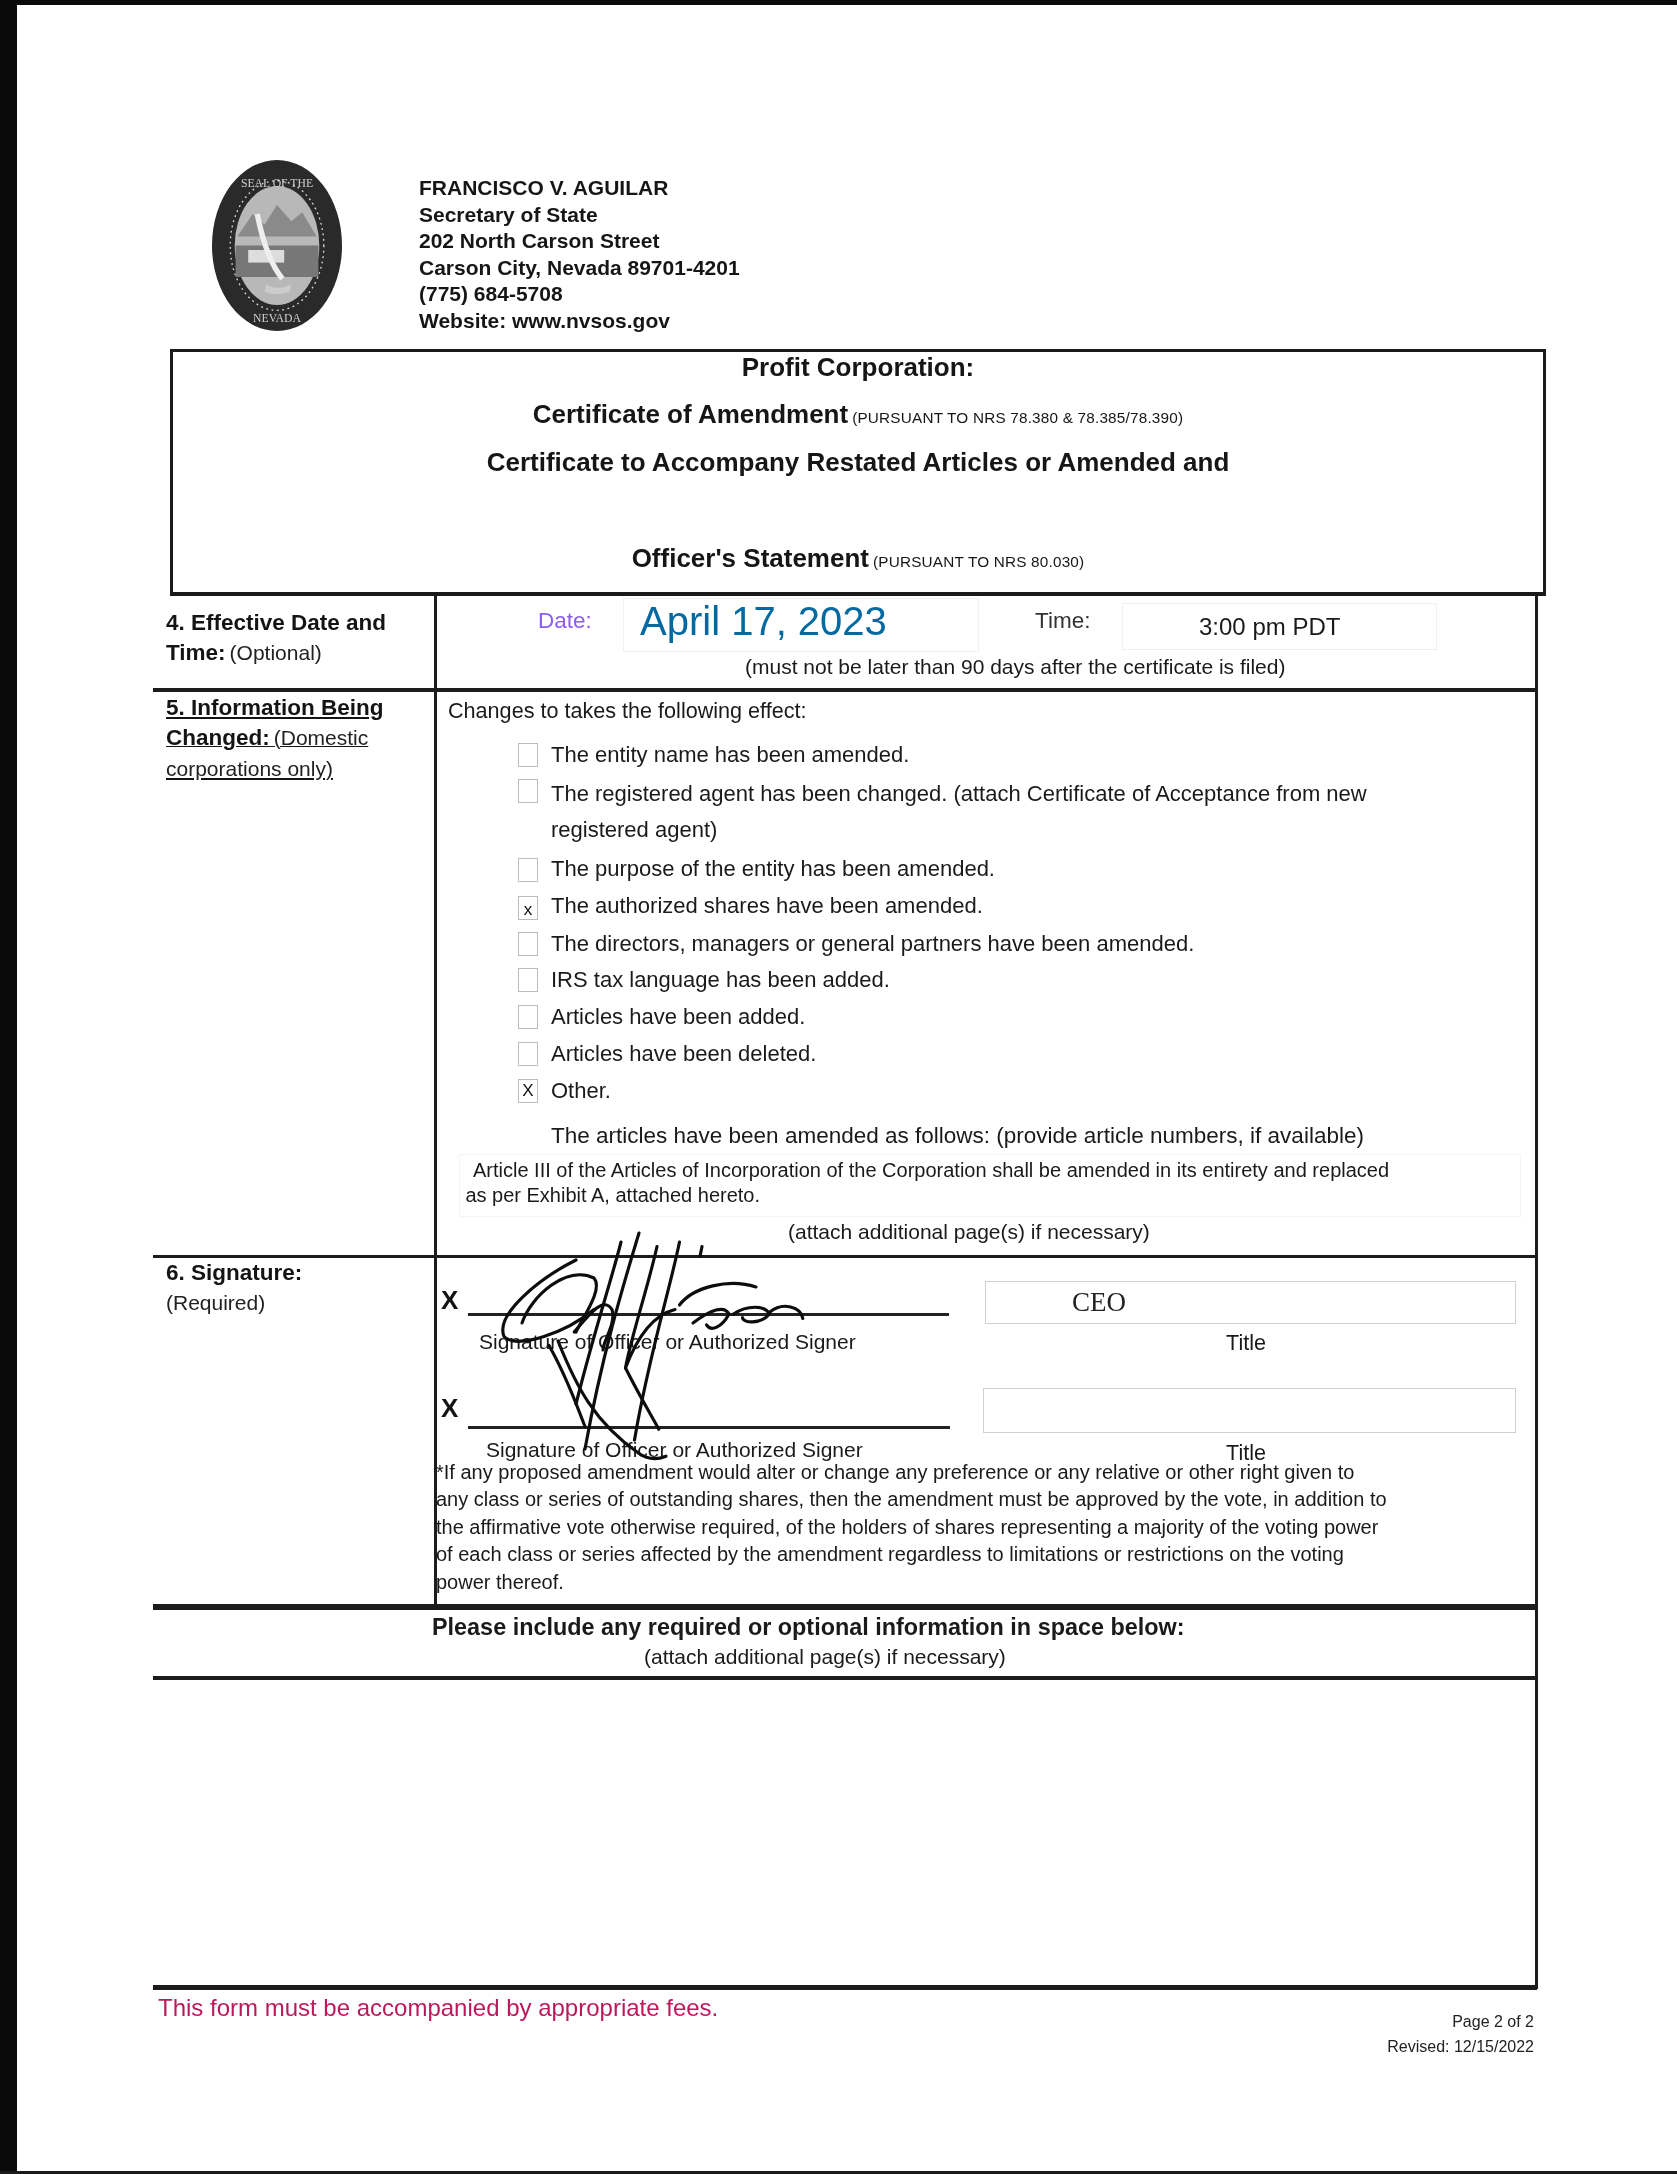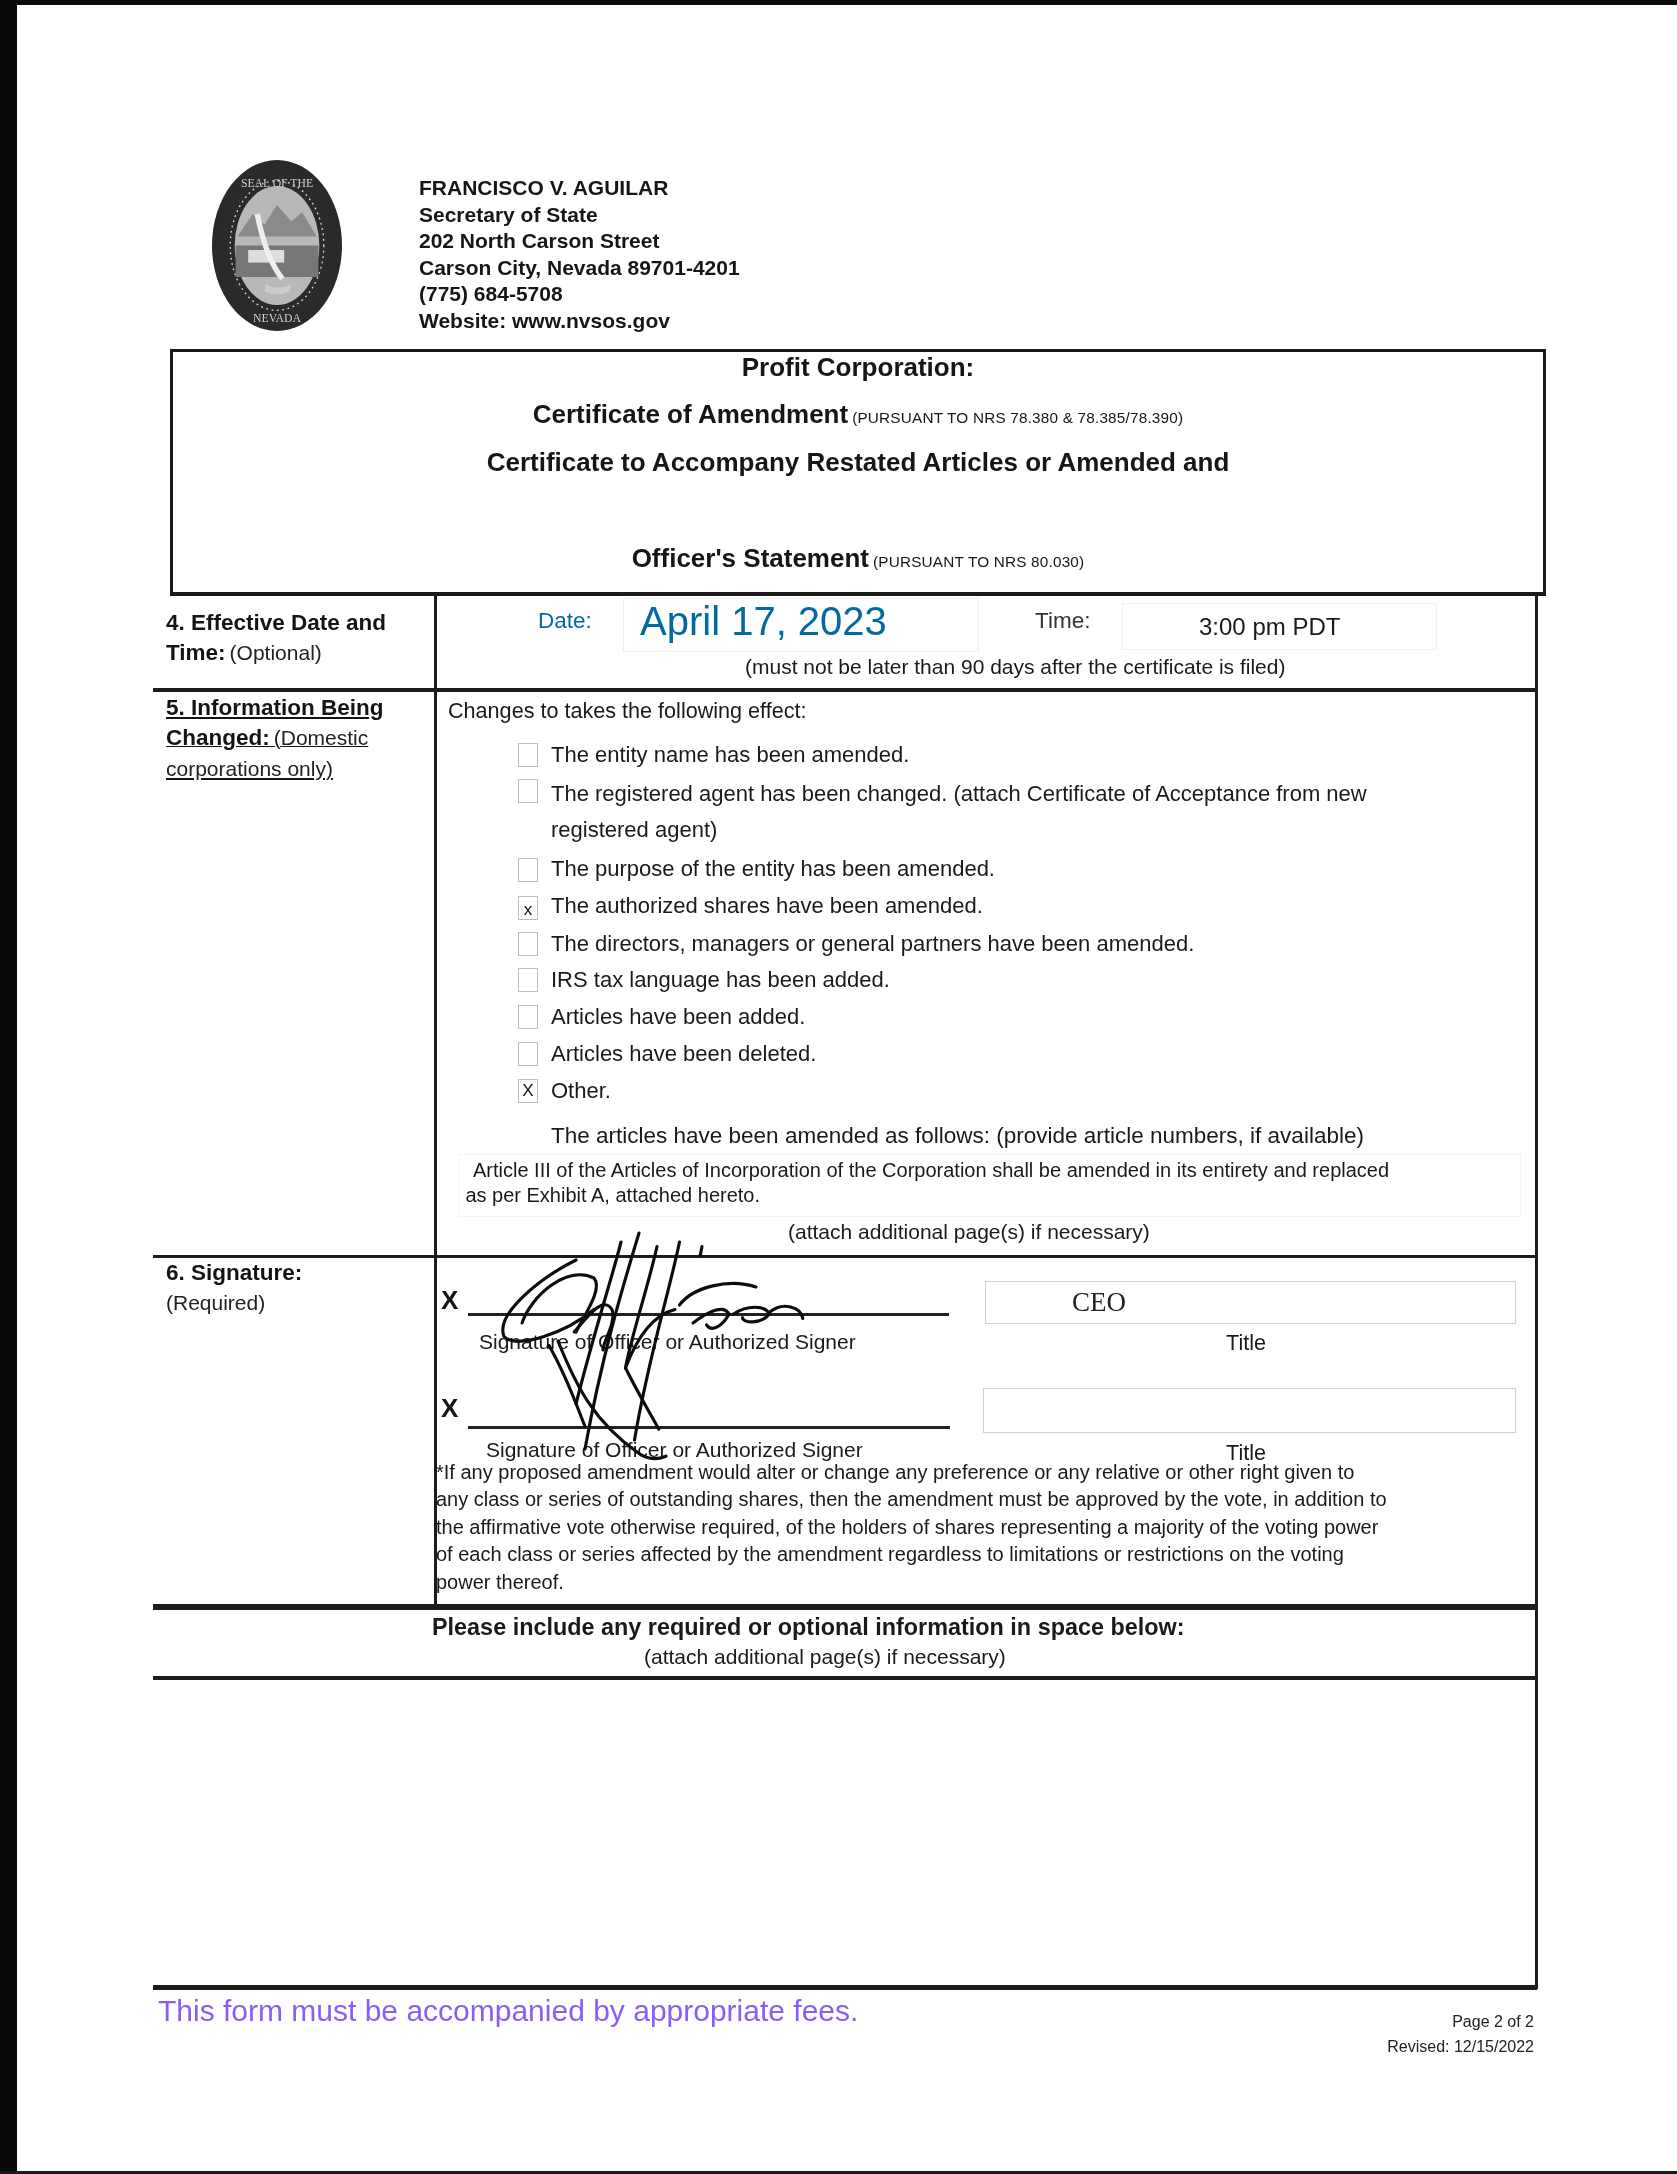--- a/index.html
+++ b/index.html
@@ -38,21 +38,21 @@
     .txt-sm { position: absolute; font-size: 20px; color: #1a1a1a; white-space: nowrap; }
 
     .field-box { position: absolute; border: 1.4px solid #d6d6d6; background: #fff; }
 
     .checkbox { position: absolute; width: 20px; height: 24px; border: 1.4px solid #bdbdbd; background: #fff; font-size: 18px; line-height: 21.6px; text-align: center; color: #111; }
 
     .sig-field { position: absolute; border: 1.8px solid #d0d0d0; background: #fff; }
     .sig-line { position: absolute; height: 2.7px; background: #222; }
     .sig-x { position: absolute; font-weight: bold; font-size: 26px; color: #141414; }
 
-    .footer-txt { position: absolute; font-size: 30px; color: #8b5cf6; }
+    .footer-txt { position: absolute; font-size: 24px; color: #be185d; }
     .footer-right { position: absolute; font-size: 16px; color: #222; text-align: right; }
   </style>
 </head>
 <body>
 
 <div class="scan-top"></div>
 <div class="scan-left"></div>
 <div class="scan-bottom"></div>
 
 <div class="seal">
@@ -102,21 +102,21 @@
 <div class="hline" style="left: 153px; top: 1255px; width: 1384px; height: 2.7px;"></div>
 <div class="hline" style="left: 153px; top: 1604px; width: 1384px; height: 6.3px;"></div>
 <div class="hline" style="left: 153px; top: 1676px; width: 1384px; height: 3.6px;"></div>
 <div class="hline" style="left: 153px; top: 1985px; width: 1384px; height: 4.5px;"></div>
 
 <div class="sec-label" style="top: 608px;">
   <div class="label-bold">4. Effective Date and</div>
   <div><span class="label-bold">Time:</span> <span class="label-norm">(Optional)</span></div>
 </div>
 
-<div class="txt" style="left: 538px; top: 608px; font-size: 22.5px; color:#0369a1;">Date:</div>
+<div class="txt" style="left: 538px; top: 608px; font-size: 22.5px; color:#8b5cf6;">Date:</div>
 <div class="field-box" style="left: 623px; top: 598px; width: 356px; height: 54px; border-color:#f0f0f0;">
   <div class="txt" style="left: 16px; top: 0px; font-size: 40px; color:#0369a1;">April 17, 2023</div>
 </div>
 <div class="txt" style="left: 1035px; top: 608px; font-size: 22.5px; color:#333;">Time:</div>
 <div class="field-box" style="left: 1122px; top: 603px; width: 315px; height: 47px; border-color:#f0f0f0;">
   <div class="txt" style="left: 31px; top: 9px; font-size: 24px; margin-left: 45px;">3:00 pm PDT</div>
 </div>
 <div class="txt-sm" style="left: 745px; top: 655px; font-size: 21px;">(must not be later than 90 days after the certificate is filed)</div>
 
 <div class="sec-label" style="top: 693px; text-decoration: underline;">

